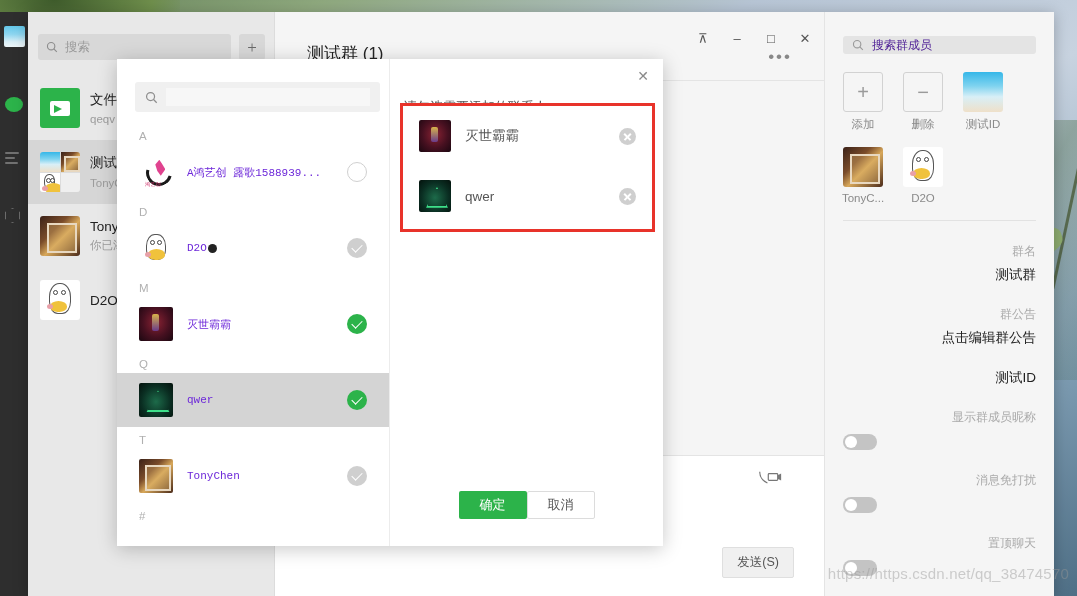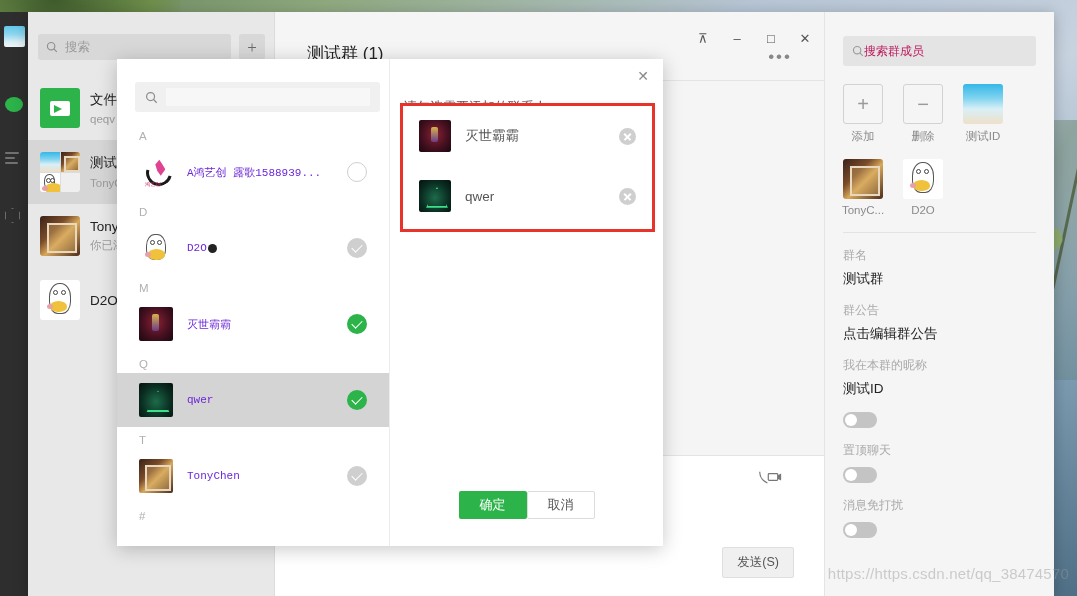--- a/index.html
+++ b/index.html
@@ -167,39 +167,39 @@
   }
 
   
   .info {
     position: absolute; right: 0; top: 0; width: 230px; height: 584px;
     background: #f5f5f5; border-left: 1px solid #e4e4e4;
     padding: 0 18px;
     overflow: hidden;
   }
   .info-search {
-    margin-top: 24px; height: 30px; background: #e4e4e4; border-radius: 3px;
-    display: flex; align-items: center; padding: 0 9px;
-    font-size: 12px; color: #be185d;
+    margin-top: 24px; height: 18px; background: #e4e4e4; border-radius: 3px;
+    display: flex; align-items: center; gap: 8px; padding: 0 9px;
+    font-size: 12px; color: #4c1d95;
   }
   .members { margin-top: 18px; display: flex; flex-wrap: wrap; gap: 15px 20px; }
   .member { width: 40px; text-align: center; }
   .member .mav { width: 40px; height: 40px; border-radius: 3px; overflow: hidden; position: relative; }
   .member .mav.addbtn, .member .mav.delbtn {
     border: 1px solid #d2d2d2; background: transparent;
     display: flex; align-items: center; justify-content: center;
     color: #9a9a9a; font-size: 20px; line-height: 1; font-weight: 300;
   }
   .member .mname {
     margin-top: 5px; font-size: 11.5px; color: #8a8a8a;
     white-space: nowrap; overflow: hidden; text-overflow: ellipsis;
     width: 44px; margin-left: -2px;
   }
   .info-div { margin-top: 16px; height: 1px; background: #e2e2e2; }
-  .field { margin-top: 14px; }
+  .field { margin-top: 22px; text-align: right; }
   .field .lbl { font-size: 12px; color: #aaa; }
   .field .val { margin-top: 6px; font-size: 13.5px; color: #222; }
   .toggle {
     margin-top: 8px; width: 34px; height: 16px; border-radius: 8px;
     background: #c4c4c4; position: relative;
   }
   .toggle:after {
     content: ''; position: absolute; left: 2px; top: 2px;
     width: 12px; height: 12px; border-radius: 50%; background: #fff;
   }
@@ -434,32 +434,32 @@
 
       <div class="field">
         <div class="lbl">群名</div>
         <div class="val">测试群</div>
       </div>
       <div class="field">
         <div class="lbl">群公告</div>
         <div class="val">点击编辑群公告</div>
       </div>
       <div class="field">
-        <div class="lbl">我在本群的昵称</div>
         <div class="val">测试ID</div>
       </div>
       <div class="field">
+        <div class="lbl">显示群成员昵称</div>
+        <div class="toggle"></div>
+      </div>
+      <div class="field">
+        <div class="lbl">消息免打扰</div>
         <div class="toggle"></div>
       </div>
       <div class="field">
         <div class="lbl">置顶聊天</div>
-        <div class="toggle"></div>
-      </div>
-      <div class="field">
-        <div class="lbl">消息免打扰</div>
         <div class="toggle"></div>
       </div>
     </div>
   </div>
 
   <div class="modal">
 
     <div class="m-left">
       <div class="m-search">
         <svg width="13" height="13" viewBox="0 0 14 14">

